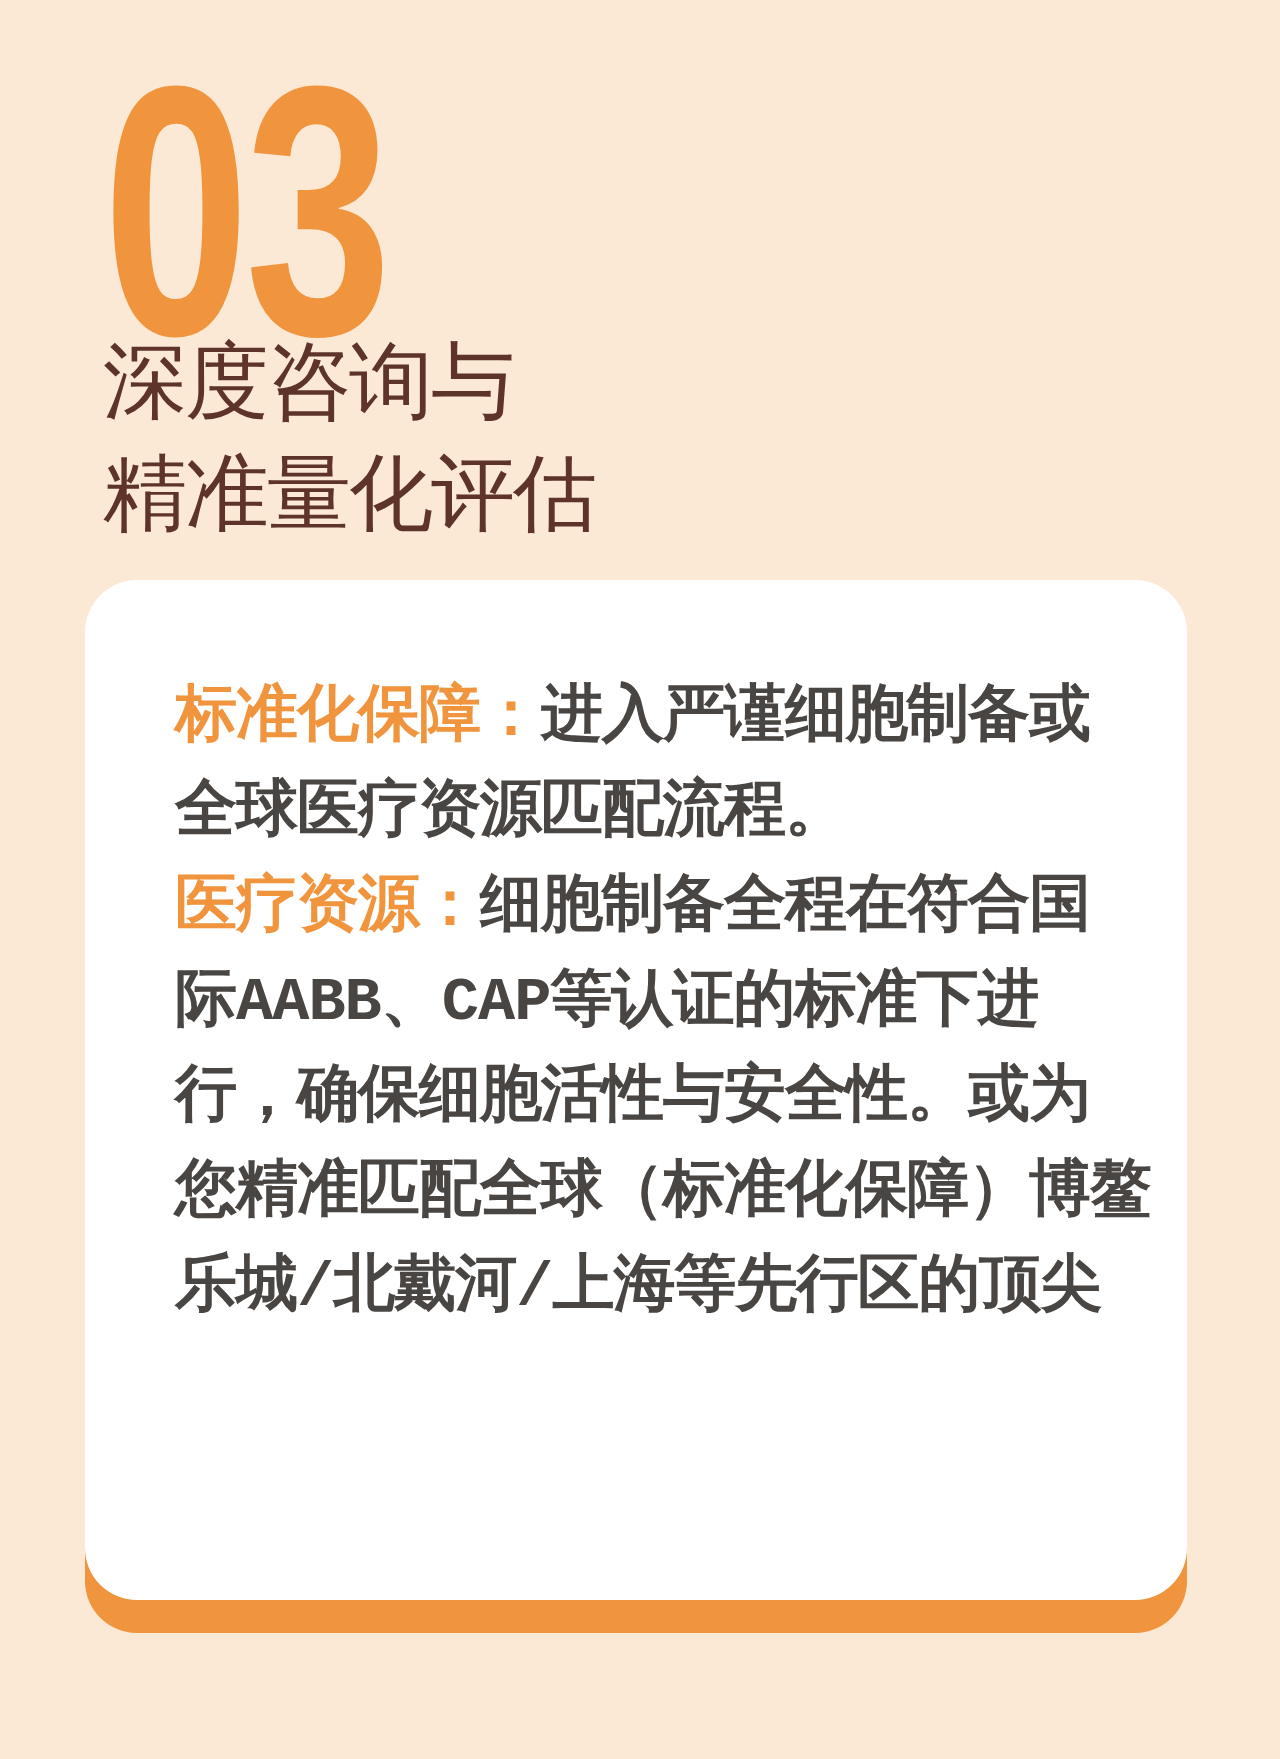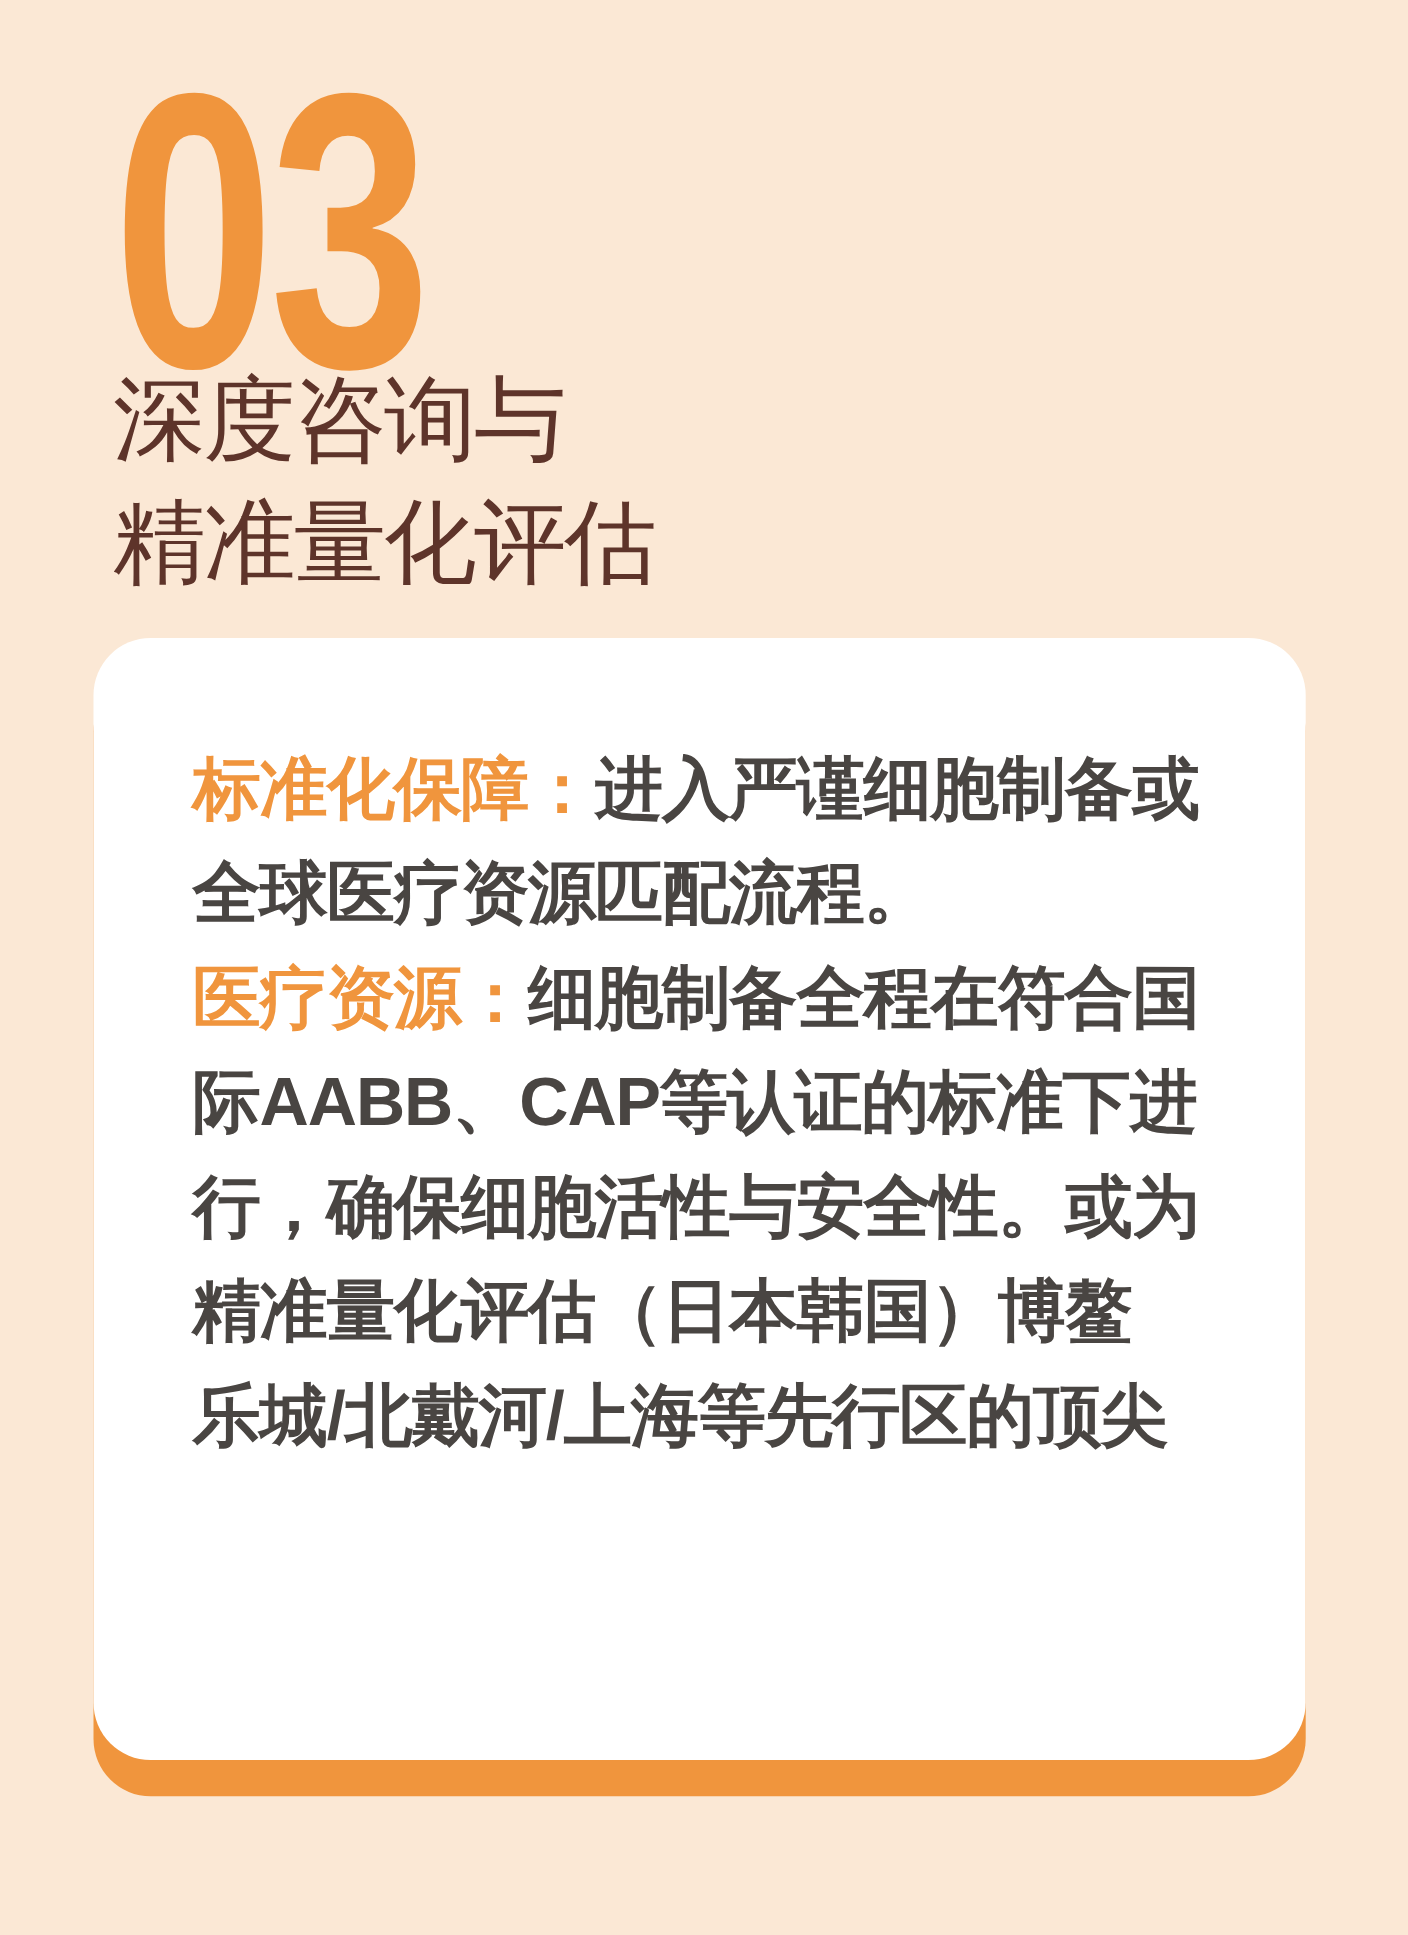--- a/index.html
+++ b/index.html
@@ -75,20 +75,21 @@
     top: 90px;
     right: 70px;
   }
   .card-line {
     font-size: 62px;
     line-height: 95px;
     font-weight: bold;
     color: var(--bodytext);
     letter-spacing: -1px;
     white-space: nowrap;
+    font-family: Liberation Mono, monospace;
   }
   .card-line .hl {
     color: var(--accent);
   }
 </style>
 </head>
 <body>
 
 <div class="poster">
 
@@ -101,19 +102,19 @@
 
   <div class="card-wrap">
     <div class="card-shadow"></div>
     <div class="card">
       <div class="card-body">
           <div class="card-line"><span class="hl">标准化保障：</span><span>进入严谨细胞制备或</span></div>
           <div class="card-line"><span>全球医疗资源匹配流程。</span></div>
           <div class="card-line"><span class="hl">医疗资源：</span><span>细胞制备全程在符合国</span></div>
           <div class="card-line"><span>际AABB、CAP等认证的标准下进</span></div>
           <div class="card-line"><span>行，确保细胞活性与安全性。或为</span></div>
-          <div class="card-line"><span>精准量化评估（日本韩国）博鳌</span></div>
+          <div class="card-line"><span>您精准匹配全球（标准化保障）博鳌</span></div>
           <div class="card-line"><span>乐城/北戴河/上海等先行区的顶尖</span></div>
         </div>
     </div>
   </div>
 
 </div>
 
 </body></html>

